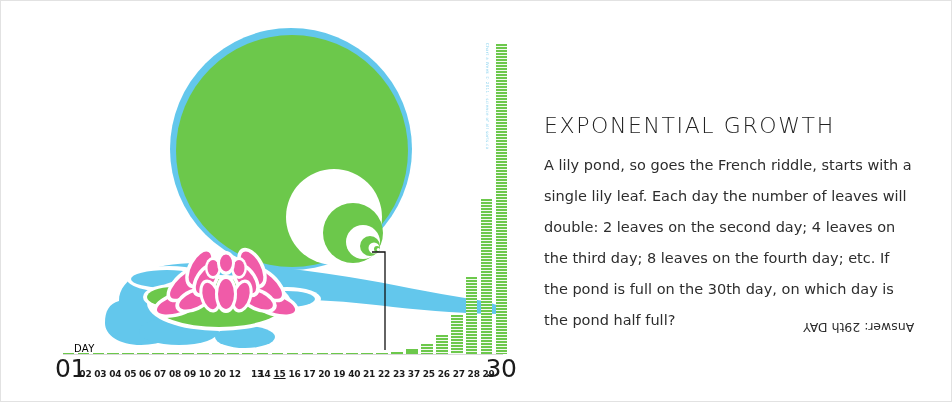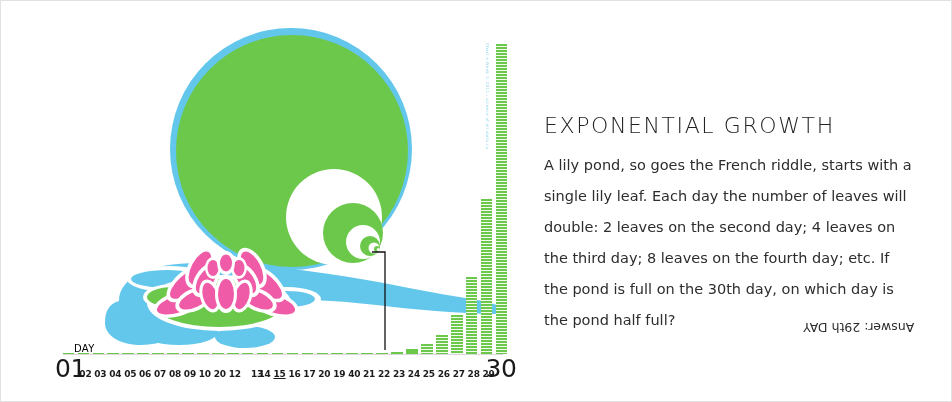--- a/index.html
+++ b/index.html
@@ -322,21 +322,21 @@
       <span class="day-tick" style="left: 201.6px;">14</span>
       <span class="day-tick" style="left: 216.533px; text-decoration: underline;">15</span>
       <span class="day-tick" style="left: 231.467px;">16</span>
       <span class="day-tick" style="left: 246.4px;">17</span>
       <span class="day-tick" style="left: 261.333px;">20</span>
       <span class="day-tick" style="left: 276.267px;">19</span>
       <span class="day-tick" style="left: 291.2px;">40</span>
       <span class="day-tick" style="left: 306.133px;">21</span>
       <span class="day-tick" style="left: 321.067px;">22</span>
       <span class="day-tick" style="left: 336px;">23</span>
-      <span class="day-tick" style="left: 350.933px;">24</span>
+      <span class="day-tick" style="left: 350.933px;">37</span>
       <span class="day-tick" style="left: 365.867px;">25</span>
       <span class="day-tick" style="left: 380.8px;">26</span>
       <span class="day-tick" style="left: 395.733px;">27</span>
       <span class="day-tick" style="left: 410.667px;">28</span>
       <span class="day-tick" style="left: 425.6px;">29</span>
       <span class="day-tick big" style="left: 438px;">30</span>
     </div>
 
   <div id="textpanel">
     <h1 id="title">EXPONENTIAL GROWTH</h1>

